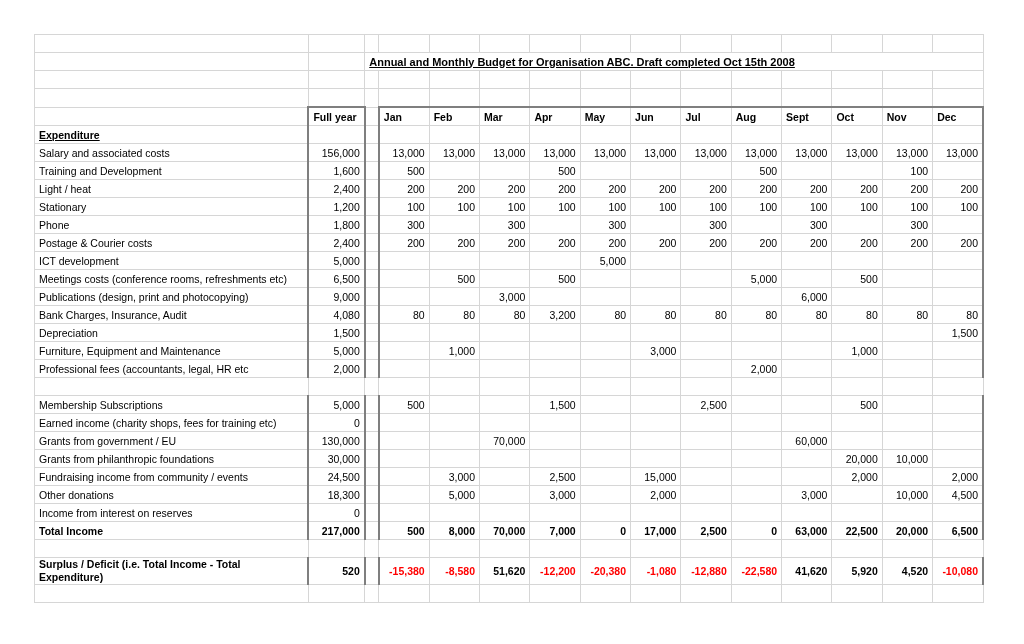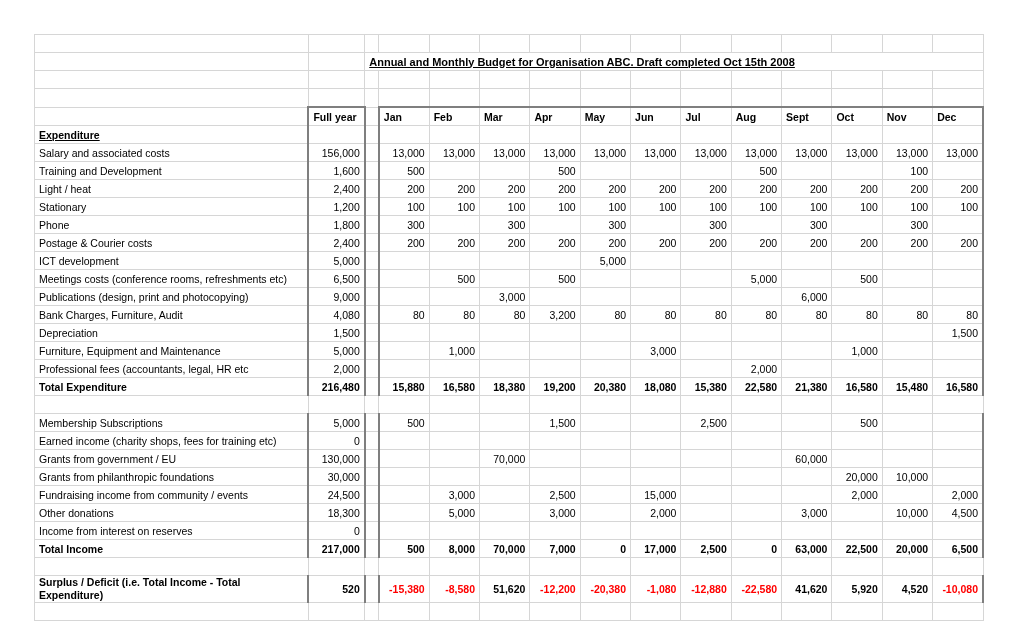--- a/index.html
+++ b/index.html
@@ -338,21 +338,21 @@
           <td class="num"></td>
           <td class="num"></td>
           <td class="num"></td>
           <td class="num"></td>
           <td class="num">6,000</td>
           <td class="num"></td>
           <td class="num"></td>
           <td class="num blk-r"></td>
         </tr>
         <tr class="thinrow">
-          <td class="txt">Bank Charges, Furniture, Audit</td>
+          <td class="txt">Bank Charges, Insurance, Audit</td>
           <td class="num blk-l blk-r">4,080</td>
           <td></td>
           <td class="num blk-l">80</td>
           <td class="num">80</td>
           <td class="num">80</td>
           <td class="num">3,200</td>
           <td class="num">80</td>
           <td class="num">80</td>
           <td class="num">80</td>
           <td class="num">80</td>
@@ -404,37 +404,20 @@
           <td class="num"></td>
           <td class="num"></td>
           <td class="num"></td>
           <td class="num"></td>
           <td class="num"></td>
           <td class="num">2,000</td>
           <td class="num"></td>
           <td class="num"></td>
           <td class="num"></td>
           <td class="num blk-r"></td>
-        </tr>
-        <tr class="total-row">
-          <td class="txt b">Total Expenditure</td>
-          <td class="num b blk-l blk-r">216,480</td>
-          <td></td>
-          <td class="num b blk-l">15,880</td>
-          <td class="num b">16,580</td>
-          <td class="num b">18,380</td>
-          <td class="num b">19,200</td>
-          <td class="num b">20,380</td>
-          <td class="num b">18,080</td>
-          <td class="num b">15,380</td>
-          <td class="num b">22,580</td>
-          <td class="num b">21,380</td>
-          <td class="num b">16,580</td>
-          <td class="num b">15,480</td>
-          <td class="num b blk-r">16,580</td>
         </tr>
         <tr class="spacer">
           <td></td>
           <td></td>
           <td></td>
           <td></td>
           <td></td>
           <td></td>
           <td></td>
           <td></td>

